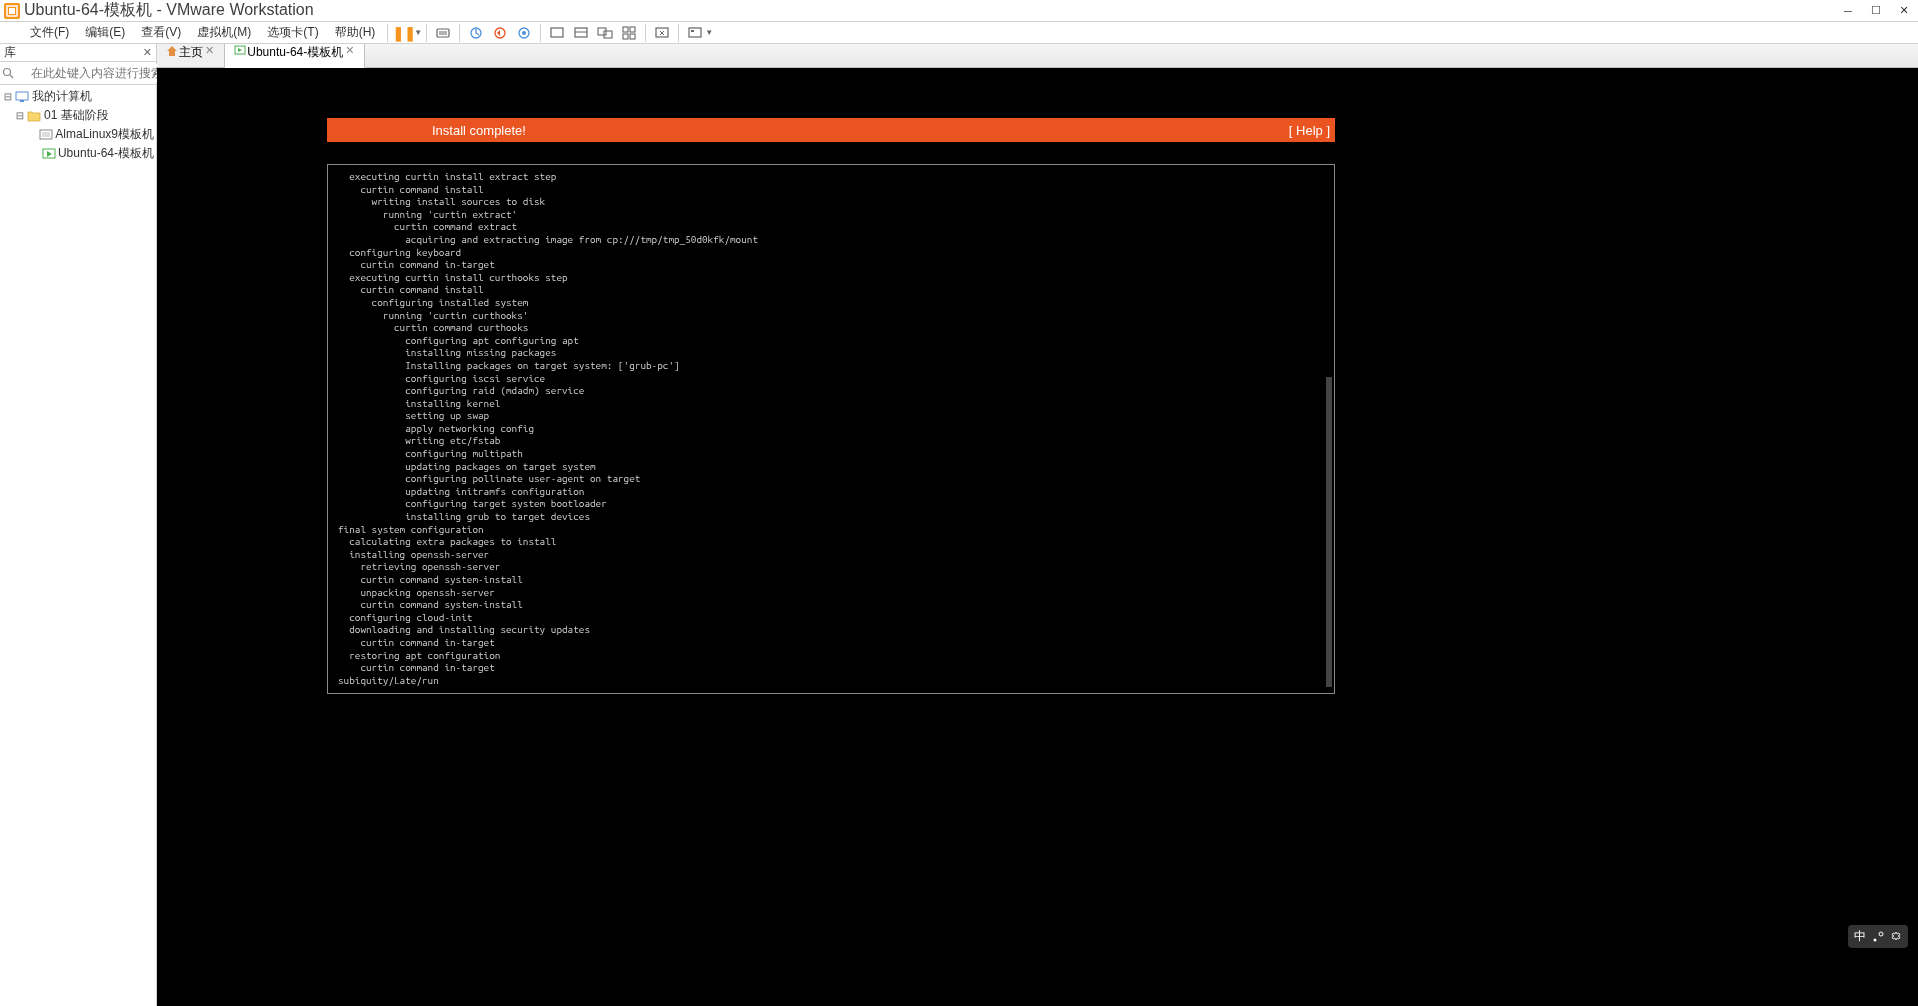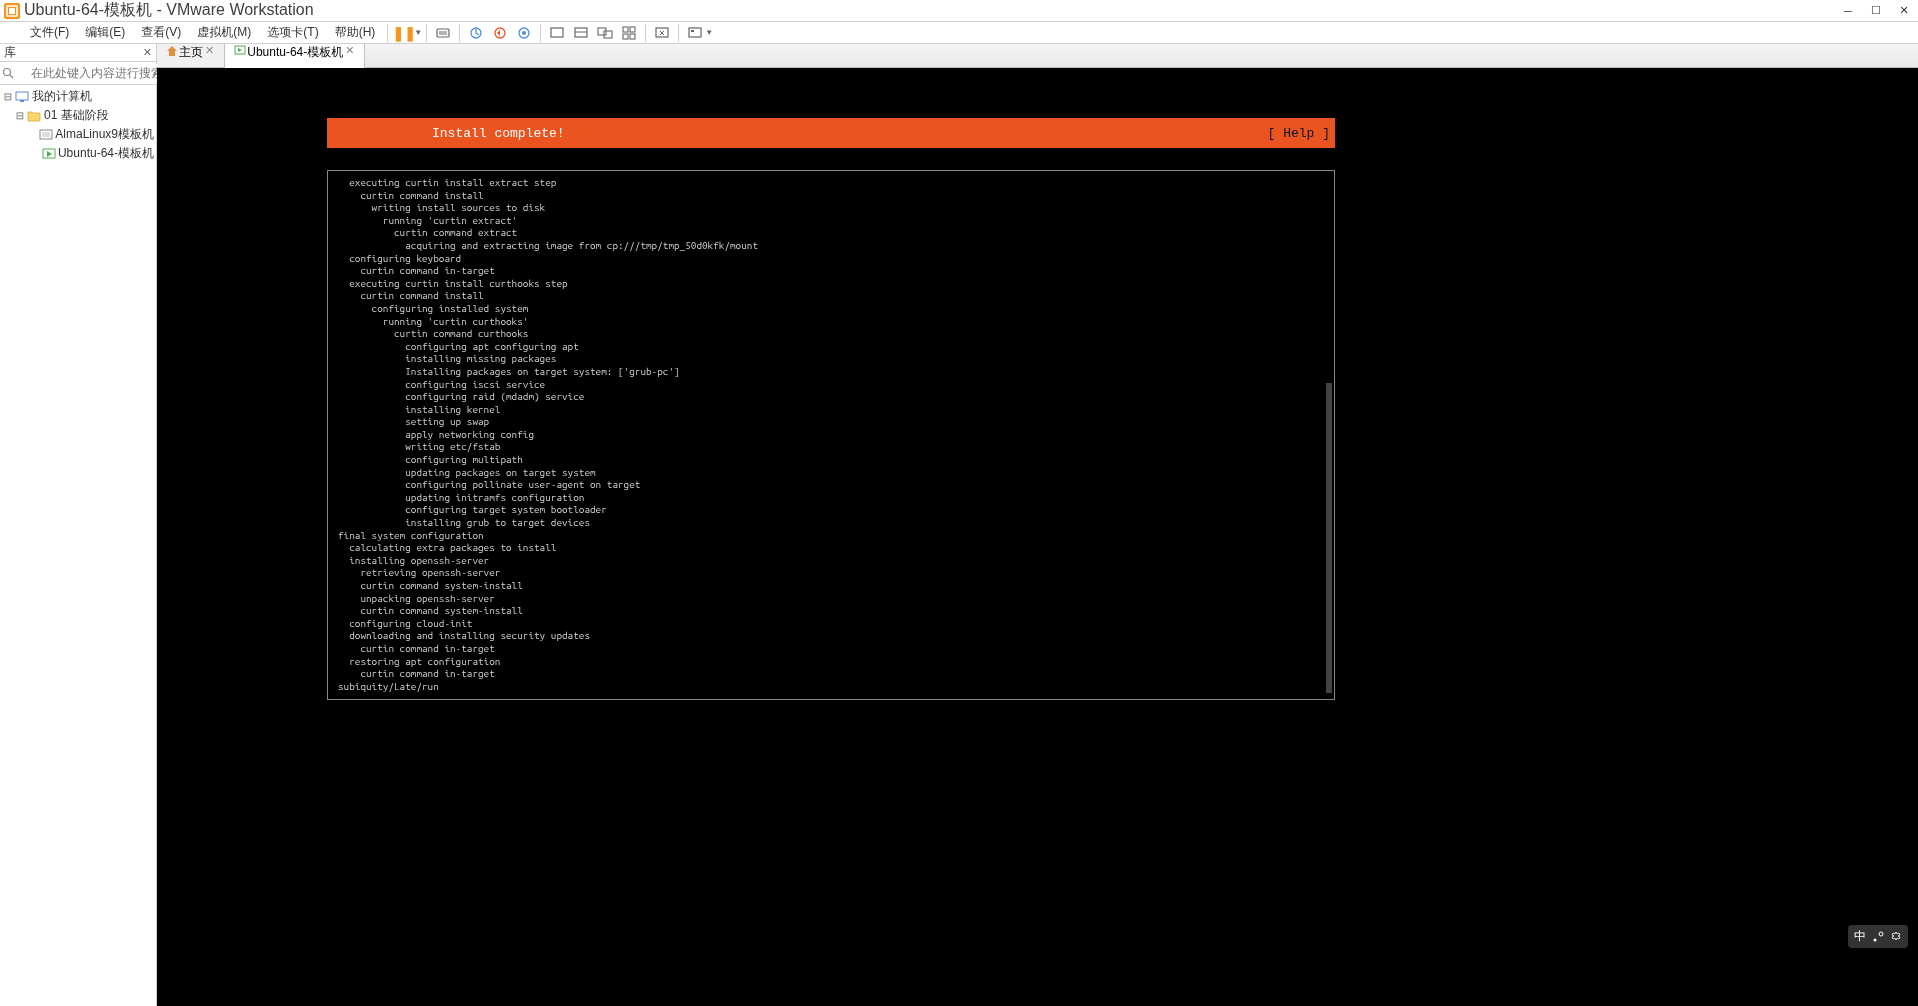--- a/index.html
+++ b/index.html
@@ -47,23 +47,23 @@
 .tab { display: flex; padding: 0 8px; border-right: 1px solid #c0c0c0; cursor: pointer; font-size: 12px; background: #f0f0f0; }
 .tab.active { background: #fff; border-bottom: 1px solid #fff; margin-bottom: -1px; }
 .tab .tab-icon { width: 14px; height: 14px; display: flex; align-items: center; justify-content: center; }
 .tab .tab-close { font-size: 11px; color: #888; padding: 0 2px; }
 
 
 .vm-viewport { flex: 1; background: #000; position: relative; overflow: hidden; }
 .vm-screen { position: absolute; left: 170px; top: 50px; width: 1008px; height: 620px; }
 
 
-.inst-header { background: #e95420; height: 30px; display: flex; align-items: center; justify-content: space-between; padding: 1px 5px; font-family: Liberation Mono, monospace; font-size: 13px; }
+.inst-header { background: #e95420; height: 24px; display: flex; align-items: center; justify-content: space-between; padding: 1px 5px; font-family: Liberation Sans, sans-serif; font-size: 13px; }
 .inst-title { color: #fff; padding-left: 100px; }
-.inst-help { color: #0f172a; margin-left: 33px; }
+.inst-help { color: #ffffff; margin-left: 33px; }
 
 
 .inst-body { margin-top: 22px; border: 1px solid #888; height: 530px; padding: 6px 10px; font-family: "Ubuntu Mono", "Courier New", monospace; font-size: 10px; color: #d0d0d0; line-height: 12.6px; white-space: pre; overflow: hidden; position: relative; }
 .inst-body .scroll-track { position: absolute; right: 2px; top: 2px; bottom: 2px; width: 6px; }
 .inst-body .scroll-thumb { position: absolute; right: 0; width: 6px; background: #444; }
 
 
 .inst-footer { margin-top: 20px; text-align: center; font-family: "Ubuntu Mono", "Courier New", monospace; font-size: 13px; }
 .inst-footer .full-log-btn { color: #ccc; }
 .inst-footer .full-log-btn .u { text-decoration: underline; }

